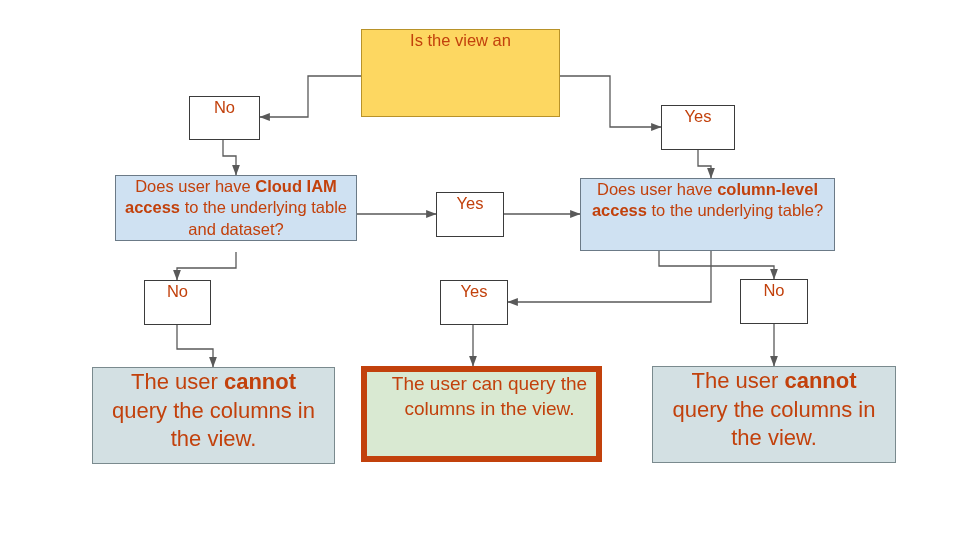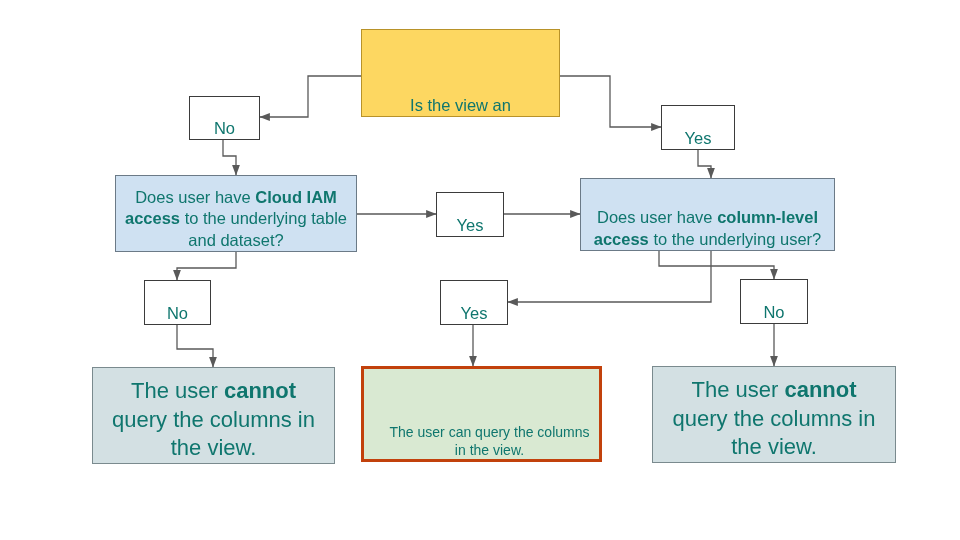--- a/index.html
+++ b/index.html
@@ -24,24 +24,24 @@
     left: 0;
     top: 0;
     width: 960px;
     height: 540px;
     pointer-events: none;
   }
   .node {
     position: absolute;
     box-sizing: border-box;
     display: flex;
-    align-items: flex-end;
+    align-items: flex-start;
     justify-content: center;
     text-align: center;
-    color: #0f766e;
+    color: #c2410c;
     line-height: 1.30;
   }
   .node .txt {
     display: block;
     padding: 0 8px;
   }
   .decision-start {
     background: #fdd761;
     border: 1px solid #b89229;
     font-size: 16.5px;
@@ -56,22 +56,22 @@
     border: 1px solid #3b3b3b;
     font-size: 16.5px;
   }
   .terminal-gray {
     background: #d3e0e3;
     border: 1px solid #7a8a8e;
     font-size: 22px;
   }
   .terminal-green {
     background: #d9e9d2;
-    border: 3px solid #c2410c;
-    font-size: 14px;
+    border: 6px solid #c2410c;
+    font-size: 19px;
     padding-left: 16px;
   }
   b { font-weight: bold; }
 </style>
 </head>
 <body>
 
 <div id="canvas">
 
   <svg class="edges" viewBox="0 0 960 540" xmlns="http://www.w3.org/2000/svg">
@@ -113,30 +113,30 @@
   </div>
 
   <div class="node label-box" style="left:189px; top:96px; width:71px; height:44px;">
     <span class="txt">No</span>
   </div>
 
   <div class="node label-box" style="left:661px; top:105px; width:74px; height:45px;">
     <span class="txt">Yes</span>
   </div>
 
-  <div class="node decision" style="left:115px; top:175px; width:242px; height:77px;">
+  <div class="node decision" style="left:115px; top:175px; width:242px; height:66px;">
     <span class="txt"><span>Does user have </span><b>Cloud IAM access</b><span> to the underlying table and dataset?</span></span>
   </div>
 
   <div class="node label-box" style="left:436px; top:192px; width:68px; height:45px;">
     <span class="txt">Yes</span>
   </div>
 
   <div class="node decision" style="left:580px; top:178px; width:255px; height:73px;">
-    <span class="txt"><span>Does user have </span><b>column-level access</b><span> to the underlying user?</span></span>
+    <span class="txt"><span>Does user have </span><b>column-level access</b><span> to the underlying table?</span></span>
   </div>
 
   <div class="node label-box" style="left:144px; top:280px; width:67px; height:45px;">
     <span class="txt">No</span>
   </div>
 
   <div class="node label-box" style="left:440px; top:280px; width:68px; height:45px;">
     <span class="txt">Yes</span>
   </div>
 

